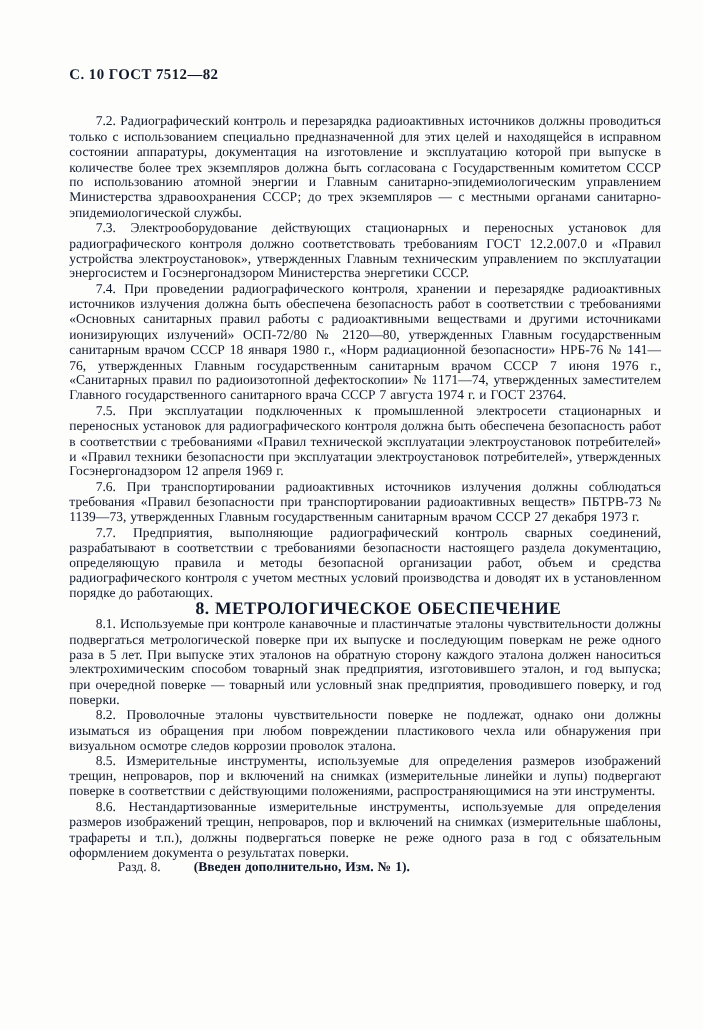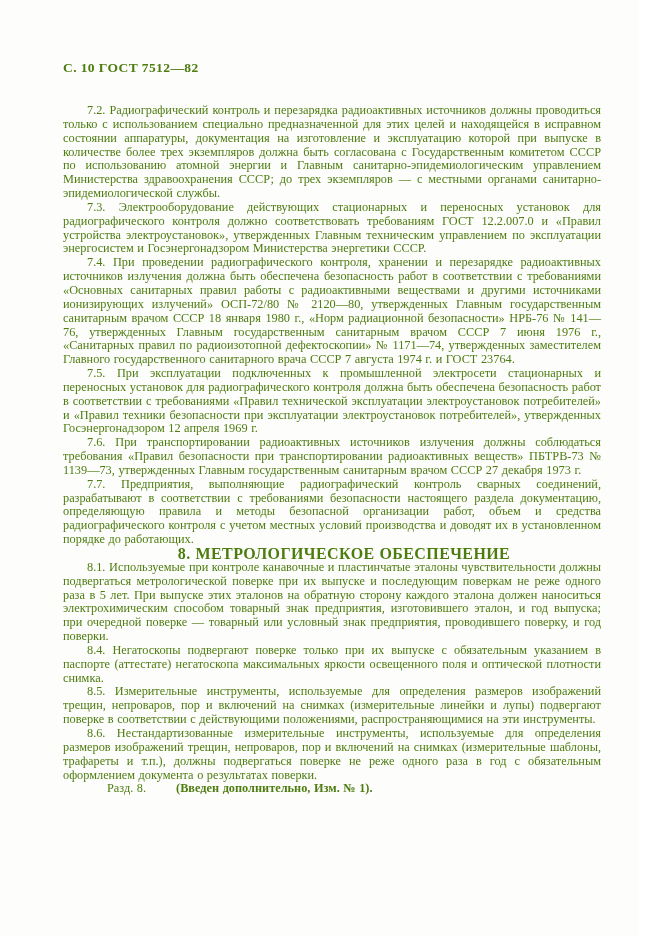--- a/index.html
+++ b/index.html
@@ -7,21 +7,21 @@
     padding: 0;
     background: #ffffff;
   }
   .page {
     position: relative;
     width: 639px;
     height: 936px;
     background: #fdfdfc;
     overflow: hidden;
     font-family: "Liberation Serif", serif;
-    color: #4d7c0f;
+    color: #0f172a;
     text-decoration: underline;
   }
   .running-header {
     position: absolute;
     left: 63px;
     top: 60px;
     font-size: 13.5px;
     font-weight: bold;
     letter-spacing: 0.4px;
     white-space: nowrap;
@@ -69,21 +69,21 @@
     <p>7.2. Радиографический контроль и перезарядка радиоактивных источников должны проводиться только с использованием специально предназначенной для этих целей и находящейся в исправном состоянии аппаратуры, документация на изготовление и эксплуатацию которой при выпуске в количестве более трех экземпляров должна быть согласована с Государственным комитетом СССР по использованию атомной энергии и Главным санитарно-эпидемиологическим управлением Министерства здравоохранения СССР; до трех экземпляров — с местными органами санитарно-эпидемиологической службы.</p>
     <p>7.3. Электрооборудование действующих стационарных и переносных установок для радиографического контроля должно соответствовать требованиям ГОСТ 12.2.007.0 и «Правил устройства электроустановок», утвержденных Главным техническим управлением по эксплуатации энергосистем и Госэнергонадзором Министерства энергетики СССР.</p>
     <p>7.4. При проведении радиографического контроля, хранении и перезарядке радиоактивных источников излучения должна быть обеспечена безопасность работ в соответствии с требованиями «Основных санитарных правил работы с радиоактивными веществами и другими источниками ионизирующих излучений» ОСП-72/80 № 2120—80, утвержденных Главным государственным санитарным врачом СССР 18 января 1980 г., «Норм радиационной безопасности» НРБ-76 № 141—76, утвержденных Главным государственным санитарным врачом СССР 7 июня 1976 г., «Санитарных правил по радиоизотопной дефектоскопии» № 1171—74, утвержденных заместителем Главного государственного санитарного врача СССР 7 августа 1974 г. и ГОСТ 23764.</p>
     <p>7.5. При эксплуатации подключенных к промышленной электросети стационарных и переносных установок для радиографического контроля должна быть обеспечена безопасность работ в соответствии с требованиями «Правил технической эксплуатации электроустановок потребителей» и «Правил техники безопасности при эксплуатации электроустановок потребителей», утвержденных Госэнергонадзором 12 апреля 1969 г.</p>
     <p>7.6. При транспортировании радиоактивных источников излучения должны соблюдаться требования «Правил безопасности при транспортировании радиоактивных веществ» ПБТРВ-73 № 1139—73, утвержденных Главным государственным санитарным врачом СССР 27 декабря 1973 г.</p>
     <p>7.7. Предприятия, выполняющие радиографический контроль сварных соединений, разрабатывают в соответствии с требованиями безопасности настоящего раздела документацию, определяющую правила и методы безопасной организации работ, объем и средства радиографического контроля с учетом местных условий производства и доводят их в установленном порядке до работающих.</p>
 
     <p class="section-heading">8. МЕТРОЛОГИЧЕСКОЕ ОБЕСПЕЧЕНИЕ</p>
 
     <p>8.1. Используемые при контроле канавочные и пластинчатые эталоны чувствительности должны подвергаться метрологической поверке при их выпуске и последующим поверкам не реже одного раза в 5 лет. При выпуске этих эталонов на обратную сторону каждого эталона должен наноситься электрохимическим способом товарный знак предприятия, изготовившего эталон, и год выпуска; при очередной поверке — товарный или условный знак предприятия, проводившего поверку, и год поверки.</p>
-    <p>8.4. Негатоскопы подвергают поверке только при их выпуске с обязательным указанием в паспорте (аттестате) негатоскопа максимальных яркости освещенного поля и оптической плотности снимка.</p>
+    <p>8.2. Проволочные эталоны чувствительности поверке не подлежат, однако они должны изыматься из обращения при любом повреждении пластикового чехла или обнаружения при визуальном осмотре следов коррозии проволок эталона.</p>
     <p>8.5. Измерительные инструменты, используемые для определения размеров изображений трещин, непроваров, пор и включений на снимках (измерительные линейки и лупы) подвергают поверке в соответствии с действующими положениями, распространяющимися на эти инструменты.</p>
     <p>8.6. Нестандартизованные измерительные инструменты, используемые для определения размеров изображений трещин, непроваров, пор и включений на снимках (измерительные шаблоны, трафареты и т.п.), должны подвергаться поверке не реже одного раза в год с обязательным оформлением документа о результатах поверки.</p>
 
     <p class="amendment-note">
       <span class="prefix">Разд. 8.</span><span class="bold-part">(Введен дополнительно, Изм. № 1).</span>
     </p>
 
   </div>
 
 </div>

